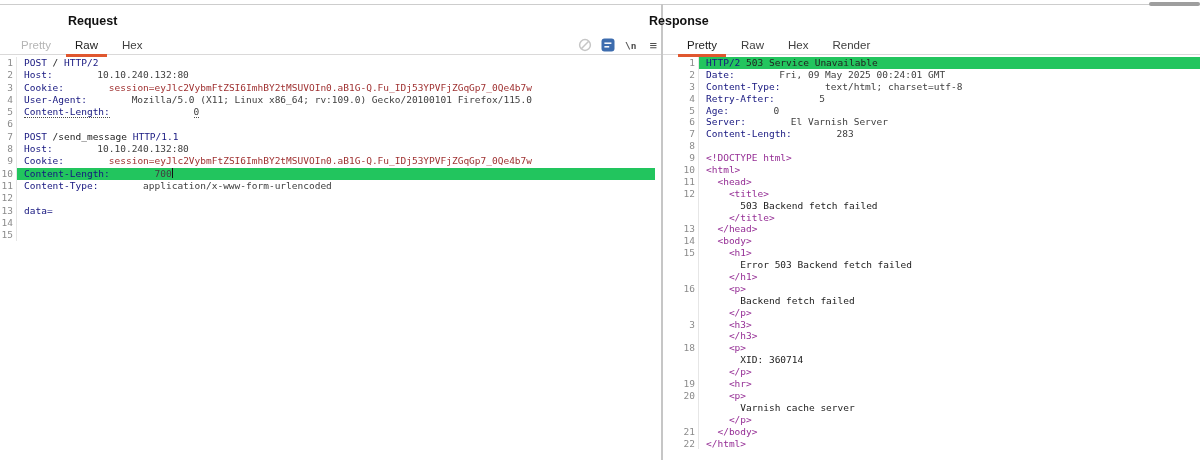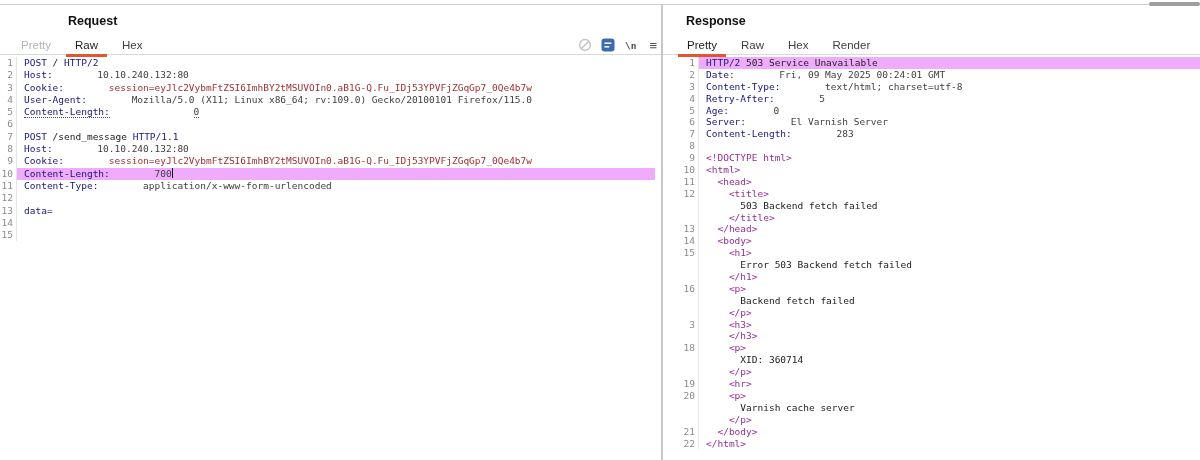--- a/index.html
+++ b/index.html
@@ -20,21 +20,21 @@
   .icn-nl{font-family:"DejaVu Sans Mono",monospace;font-size:9.5px;font-weight:600;color:#4f4f4f;}
   .icn-menu{font-size:13px;color:#4f4f4f;line-height:13px;}
   .editor{position:absolute;font-family:"DejaVu Sans Mono",monospace;font-size:9.5px;color:#222;}
   .row{display:flex;white-space:pre;}
   .ed-req .row{height:12.3px;line-height:12.3px;}
   .ed-resp .row{height:11.9px;line-height:11.9px;}
   .ln{flex:none;text-align:right;color:#8b8b8b;border-right:1px solid #e6e6e6;padding-right:3px;}
   .ed-req .ln{width:13px;}
   .ed-resp .ln{width:29px;}
   .code{flex:1;padding-left:7px;}
-  .code.hl{background:#f0abfc;}
+  .code.hl{background:#22c55e;}
   .sg-n,.sg-m{color:#15157f;}
   .sg-v{color:#404040;margin-left:39px;}
   .sg-p{color:#a03232;text-align:center;}
   .sg-t{color:#952e95;}
   .sg-x{color:#222;}
   .du{border-bottom:1px dotted #4a4a4a;}
   .caret{display:inline-block;width:1px;height:10px;background:#111;vertical-align:-1px;}
 </style>
 </head>
 <body>
@@ -83,21 +83,21 @@
       <div class="row"><span class="ln">8</span><span class="code"><span class="sg-n">Host:</span><span class="sg-v"> 10.10.240.132:80</span></span></div>
       <div class="row"><span class="ln">9</span><span class="code"><span class="sg-n">Cookie:</span><span class="sg-v"> </span><span class="sg-p">session=eyJlc2VybmFtZSI6ImhBY2tMSUVOIn0.aB1G-Q.Fu_IDj53YPVFjZGqGp7_0Qe4b7w</span></span></div>
       <div class="row"><span class="ln">10</span><span class="code hl"><span class="sg-n">Content-Length:</span><span class="sg-v"> 700</span><span class="caret"></span></span></div>
       <div class="row"><span class="ln">11</span><span class="code"><span class="sg-n">Content-Type:</span><span class="sg-v"> application/x-www-form-urlencoded</span></span></div>
       <div class="row"><span class="ln">12</span><span class="code"></span></div>
       <div class="row"><span class="ln">13</span><span class="code"><span class="sg-n">data=</span></span></div>
       <div class="row"><span class="ln">14</span><span class="code"></span></div>
       <div class="row"><span class="ln">15</span><span class="code"></span></div>
     </div>
 
-  <div class="panel-title" style="left:686px;">Response</div>
+  <div class="panel-title" style="left:649px;">Response</div>
 
   <div class="tab-border" style="left:663px;width:537px;"></div>
   <div class="tabbar" style="left:678px;">
     <span class="tab active">Pretty</span>
     <span class="tab">Raw</span>
     <span class="tab">Hex</span>
     <span class="tab">Render</span>
   </div>
 
   <div id="resp-editor" class="editor ed-resp" style="left:666px;top:57px;width:534px;height:403px;">

